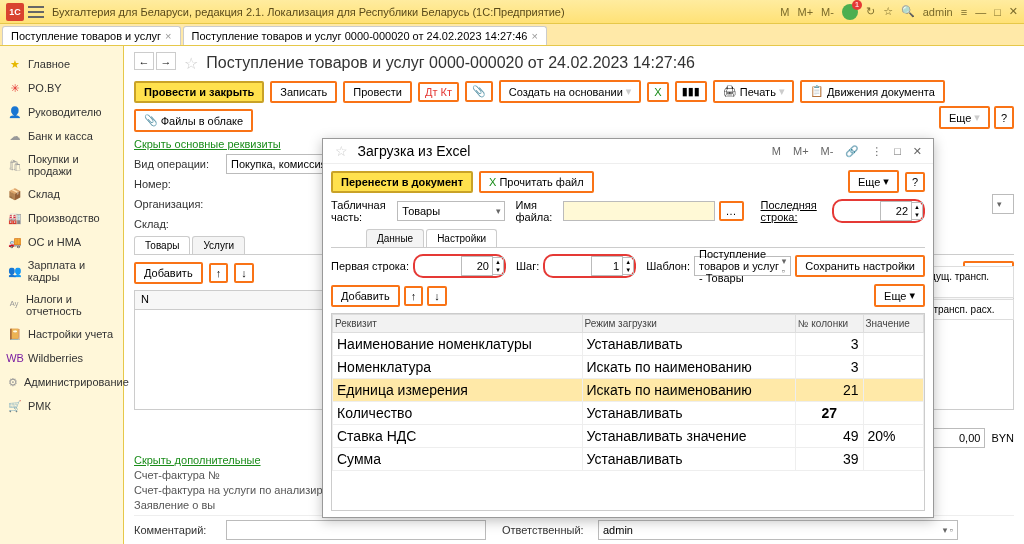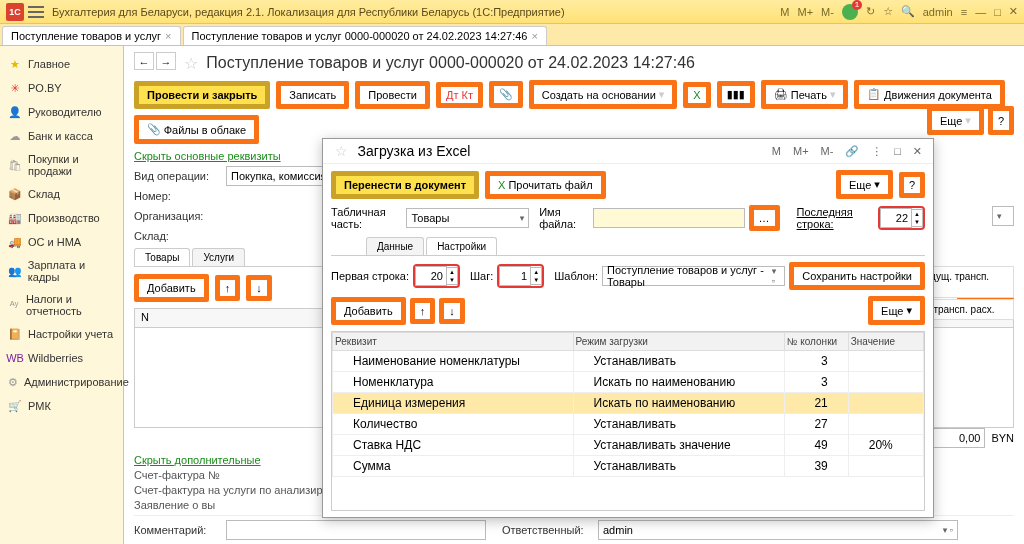--- a/index.html
+++ b/index.html
@@ -20,49 +20,49 @@
 .layout{display:flex;height:498px;}
 .sidebar{width:124px;background:#fff7d9;border-right:1px solid #e6c84a;padding:6px 0;}
 .side-item{display:flex;align-items:center;gap:6px;padding:5px 8px;color:#333;cursor:pointer;}
 .side-icon{width:14px;height:14px;display:inline-flex;align-items:center;justify-content:center;font-size:11px;}
 .main{flex:1;position:relative;padding:6px 10px 0 10px;overflow:hidden;}
 .nav-arrows{display:flex;gap:2px;margin-bottom:4px;align-items:center;}
 .nav-btn{width:20px;height:18px;border:1px solid #ccc;background:#fff;cursor:pointer;}
 .star{color:#ccc;font-size:16px;margin:0 4px;}
 .doc-title{font-size:16px;color:#333;}
 .toolbar{display:flex;gap:6px;align-items:center;margin:6px 0;flex-wrap:wrap;}
-.btn{padding:3px 8px;border:5px solid #f97316;background:#fff;border-radius:2px;cursor:pointer;font-size:11px;display:inline-flex;align-items:center;gap:3px;}
+.btn{padding:3px 8px;border:2px solid #f97316;background:#fff;border-radius:2px;cursor:pointer;font-size:11px;display:inline-flex;align-items:center;gap:3px;}
 .btn.primary{background:#ffe14d;border-color:#c9a227;font-weight:bold;}
 .btn.icon-only{padding:2px 5px;}
 .link{color:#1a8c1a;text-decoration:underline;cursor:pointer;font-size:11px;}
 .form-row{display:flex;align-items:center;gap:6px;margin:4px 0;}
 .label{color:#333;min-width:86px;font-size:11px;}
 .input{border:1px solid #bbb;padding:2px 4px;height:20px;background:#fff;}
 .select{border:1px solid #bbb;padding:2px 4px;height:20px;background:#fff;display:flex;align-items:center;justify-content:space-between;}
 .select .dd{color:#666;font-size:9px;}
 .tabs-row{border-bottom:1px solid #ccc;display:flex;margin-top:6px;}
 .doc-tab{padding:3px 10px;border:1px solid #ccc;border-bottom:none;background:#f4f4f4;border-radius:3px 3px 0 0;margin-right:2px;font-size:10px;}
 .doc-tab.active{background:#fff;}
 .right-panel{position:absolute;right:10px;top:220px;width:120px;}
 .right-panel div{background:#fff;border:1px solid #ddd;padding:4px;font-size:10px;margin-bottom:1px;}
 .modal{position:absolute;left:198px;top:92px;width:612px;height:380px;background:#fff;border:1px solid #999;box-shadow:0 3px 12px rgba(0,0,0,.25);display:flex;flex-direction:column;}
 .modal-header{display:flex;align-items:center;padding:4px 8px;border-bottom:1px solid #eee;gap:6px;}
 .modal-title{font-size:14px;flex:1;}
 .modal-ctrl{color:#666;cursor:pointer;padding:0 3px;}
 .modal-body{padding:6px 8px;flex:1;display:flex;flex-direction:column;}
 .modal-toolbar{display:flex;gap:6px;align-items:center;margin-bottom:6px;}
 .field-row{display:flex;align-items:center;gap:4px;margin-bottom:6px;}
-.hl{border:2px solid #e53935 !important;border-radius:4px;}
+.hl{border:2px solid #e53935 !important;border-radius:10px;padding-left:46px;}
 .subtabs{display:flex;border-bottom:1px solid #ccc;margin-bottom:6px;padding-left:35px;}
 .subtab{padding:3px 10px;border:1px solid #ccc;border-bottom:none;background:#f4f4f4;border-radius:3px 3px 0 0;margin-right:2px;font-size:10px;}
 .subtab.active{background:#fff;}
 .grid{border:1px solid #ccc;flex:1;overflow:auto;}
 .grid table{width:100%;border-collapse:collapse;}
 .grid th{background:#f2f2f2;border:1px solid #ddd;padding:3px 2px;text-align:left;font-weight:normal;color:#444;font-size:10px;}
-.grid td{border:1px solid #eee;padding:3px 20px;font-size:12px;}
+.grid td{border:1px solid #eee;padding:3px 4px;font-size:14px;}
 .grid tr.sel td{background:#ffe9a8;}
 .bottom-area{position:absolute;bottom:0;left:10px;right:10px;}
 .sep{color:#ccc;}
 .spinner{display:inline-flex;align-items:center;}
 .spinner input{width:32px;text-align:right;border:1px solid #bbb;height:20px;padding:1px 3px;}
 .spinner .spin{display:flex;flex-direction:column;border:1px solid #bbb;border-left:none;}
 .spinner .spin span{font-size:6px;line-height:8px;padding:0 2px;cursor:pointer;}
 .right-tools{position:absolute;right:10px;top:60px;display:flex;gap:4px;}
 </style>
 </head>
@@ -370,21 +370,21 @@
                 </tr>
                 <tr class="sel">
                   <td>Единица измерения</td>
                   <td>Искать по наименованию</td>
                   <td style="text-align:right;">21</td>
                   <td></td>
                 </tr>
                 <tr>
                   <td>Количество</td>
                   <td>Устанавливать</td>
-                  <td style="text-align:right;">27</td>
+                  <td style="text-align:center;font-weight:bold;">27</td>
                   <td></td>
                 </tr>
                 <tr>
                   <td>Ставка НДС</td>
                   <td>Устанавливать значение</td>
                   <td style="text-align:right;">49</td>
                   <td>20%</td>
                 </tr>
                 <tr>
                   <td>Сумма</td>

